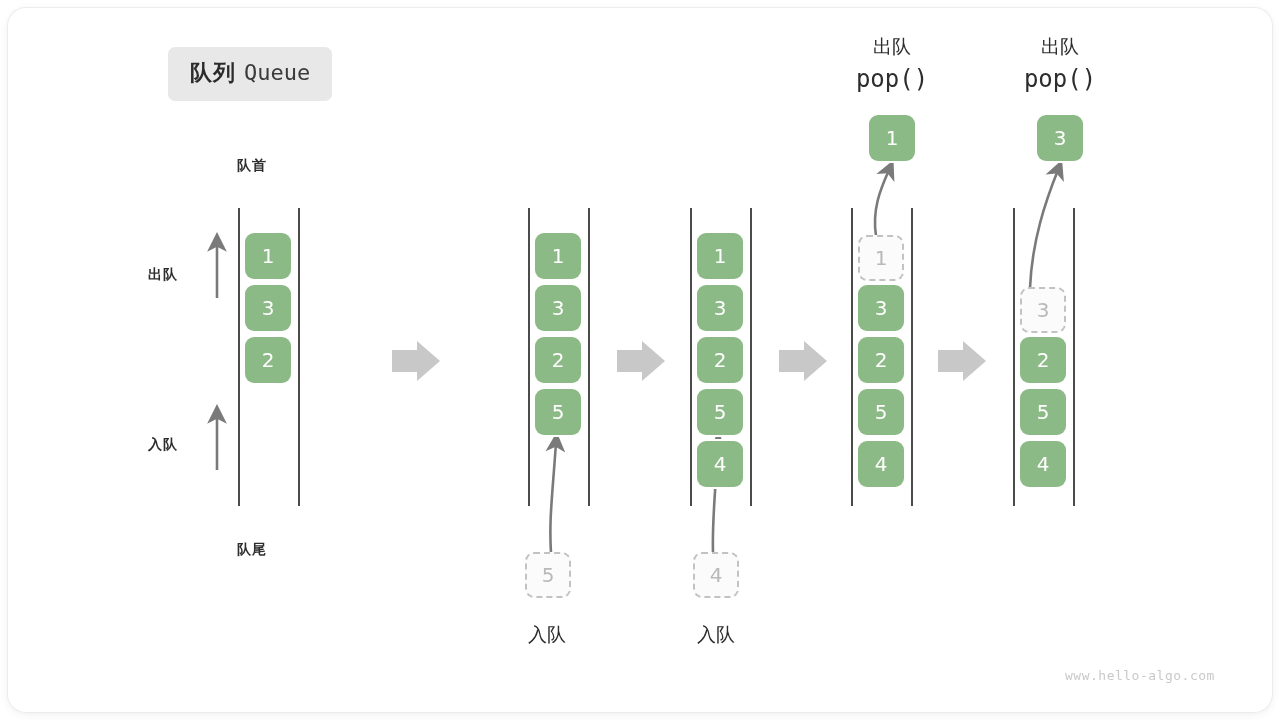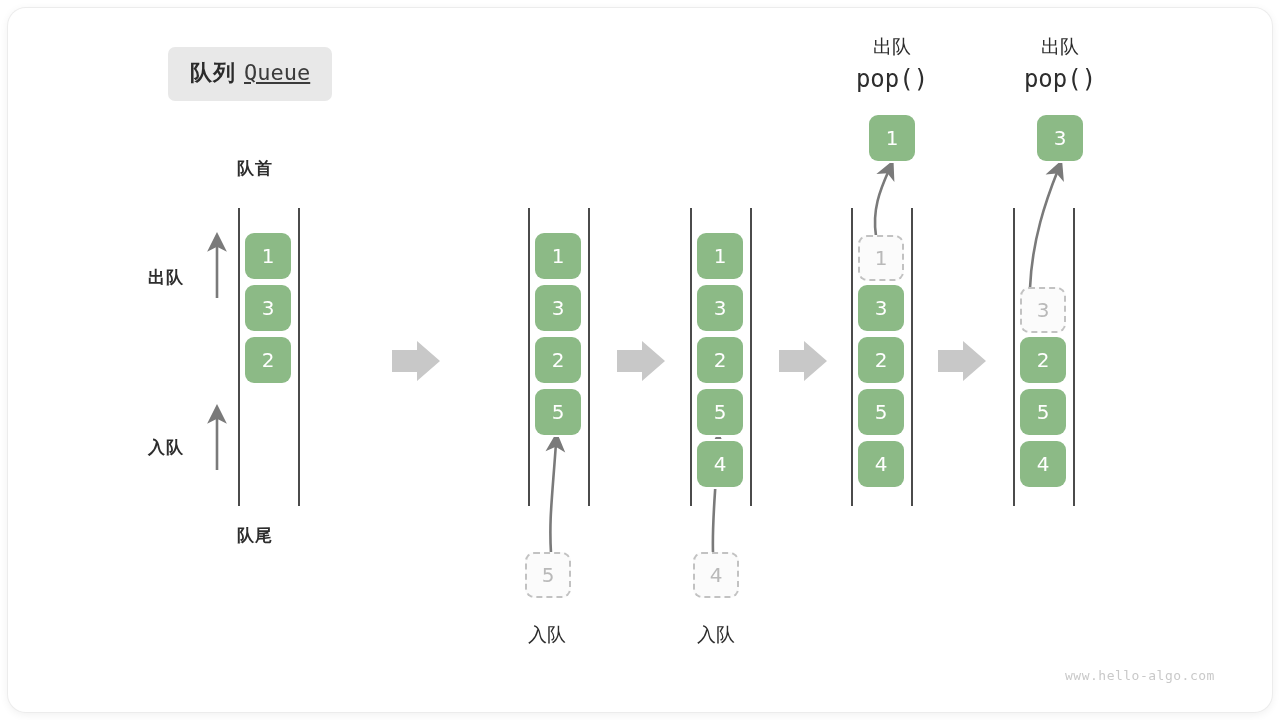--- a/index.html
+++ b/index.html
@@ -14,24 +14,24 @@
   .stage{position:absolute;left:0;top:0;width:1280px;height:720px;}
 
   
   #title-badge{
     position:absolute;left:168px;top:47px;
     background:#e8e8e8;border-radius:7px;
     padding:11px 22px 13px 22px;
     white-space:nowrap;
   }
   #title-badge .cn{font-family:"DejaVu Sans",sans-serif;font-weight:bold;font-size:22px;color:#2b2b2b;letter-spacing:1px;}
-  #title-badge .en{font-family:"DejaVu Sans Mono",monospace;font-size:22px;color:#3b3b3b;margin-left:8px;text-decoration:underline;}
+  #title-badge .en{font-family:"DejaVu Sans Mono",monospace;font-size:22px;color:#3b3b3b;margin-left:8px;}
 
   
-  .cap{position:absolute;font-weight:bold;font-size:17px;color:#2d2d2d;white-space:nowrap;letter-spacing:1px;}
+  .cap{position:absolute;font-weight:bold;font-size:14px;color:#2d2d2d;white-space:nowrap;letter-spacing:1px;}
 
   .oplabel{position:absolute;white-space:nowrap;text-align:center;line-height:1.55;}
   .oplabel .cn{display:block;font-size:19px;color:#2d2d2d;font-family:"DejaVu Sans",sans-serif;}
   .oplabel .code{display:block;font-size:24px;color:#2d2d2d;font-family:"DejaVu Sans Mono",monospace;letter-spacing:0px;}
   .oplabel .code .num{color:#3f8f4f;font-weight:bold;}
 
   
   .col{position:absolute;}
   .rail{position:absolute;width:2px;background:#4b4b4b;}
 
@@ -62,21 +62,21 @@
 
 <div id="card"></div>
 
 <div class="stage">
 
   <div id="title-badge">
     <span class="cn">队列</span><span class="en">Queue</span>
   </div>
 
   <div class="cap" style="left:237px;top:157px;">队首</div>
-  <div class="cap" style="left:237px;top:524px;">队尾</div>
+  <div class="cap" style="left:237px;top:541px;">队尾</div>
   <div class="cap" style="left:148px;top:266px;">出队</div>
   <div class="cap" style="left:148px;top:436px;">入队</div>
 
   <svg class="svgl" viewBox="0 0 1280 720">
     <defs>
       <marker id="ah" markerWidth="9" markerHeight="9" refX="4" refY="4.4" orient="auto">
         <path d="M0.6,0.6 L8.2,4.4 L0.6,8.2 L2.6,4.4 Z" fill="#7a7a7a"></path>
       </marker>
     </defs>
 

